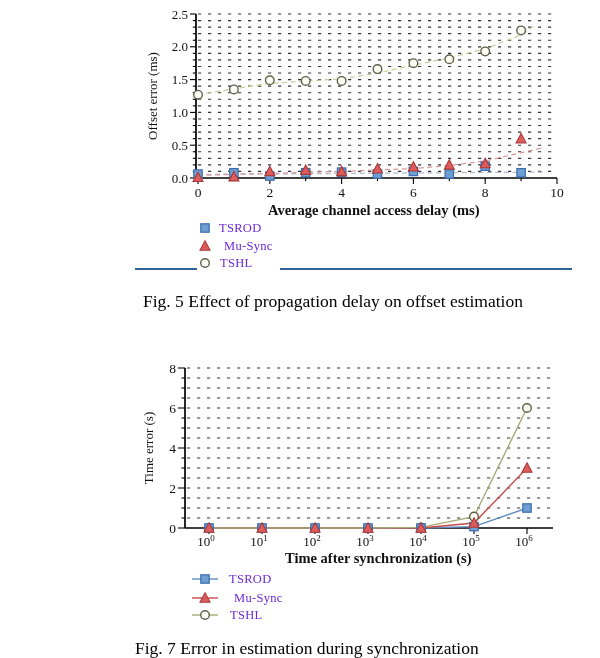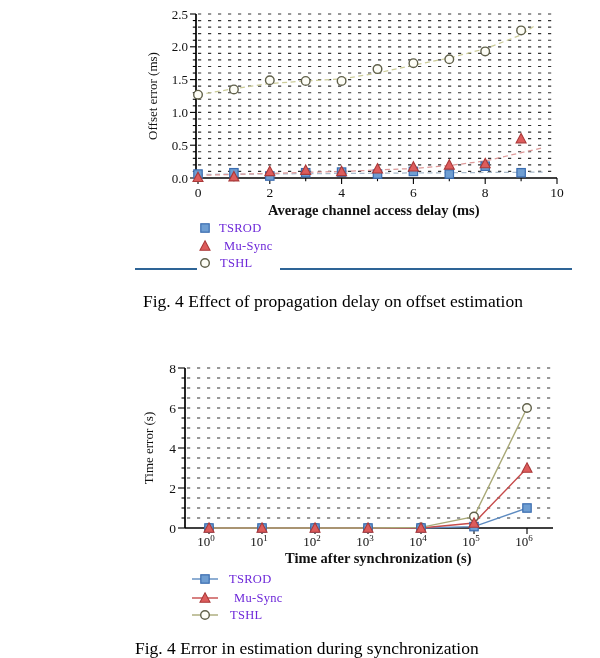--- a/index.html
+++ b/index.html
@@ -168,21 +168,21 @@
       <div class="legend-row" style="left: 197px; top: 255px; background: rgb(255, 255, 255); padding-right: 28px; z-index: 2;">
         <svg width="16" height="16">
           <g>
             <circle cx="8" cy="8" r="4.3" fill="#fdfdf6" stroke="#60604a" stroke-width="1.4"></circle>
           </g>
         </svg>
         <span class="lab" style="margin-left: 7px;">TSHL</span>
       </div>
     </div>
   <div class="rule" id="divider-rule" style="left: 135px; top: 268px; width: 437px; background: rgb(46, 100, 150);"></div>
-  <div class="caption" style="left:143px;top:291px;">Fig. 4 Effect of propagation delay on offset estimation</div>
+  <div class="caption" style="left:143px;top:291px;">Fig. 5 Effect of propagation delay on offset estimation</div>
 
   <svg id="fig6-svg" class="chart-svg" width="440" height="215">
       <g>
         <line x1="57" x2="423" y1="163" y2="163" stroke="#333333" stroke-width="1.15" stroke-dasharray="3.2 6.8"></line>
         <line x1="57" x2="423" y1="153" y2="153" stroke="#333333" stroke-width="1.15" stroke-dasharray="3.2 6.8"></line>
         <line x1="57" x2="423" y1="143" y2="143" stroke="#333333" stroke-width="1.15" stroke-dasharray="3.2 6.8"></line>
         <line x1="57" x2="423" y1="133" y2="133" stroke="#333333" stroke-width="1.15" stroke-dasharray="3.2 6.8"></line>
         <line x1="57" x2="423" y1="123" y2="123" stroke="#333333" stroke-width="1.15" stroke-dasharray="3.2 6.8"></line>
         <line x1="57" x2="423" y1="113" y2="113" stroke="#333333" stroke-width="1.15" stroke-dasharray="3.2 6.8"></line>
         <line x1="57" x2="423" y1="103" y2="103" stroke="#333333" stroke-width="1.15" stroke-dasharray="3.2 6.8"></line>
@@ -295,15 +295,15 @@
       <div class="legend-row" style="left: 192px; top: 607px;">
         <svg width="26" height="16">
           <line x1="0" y1="8" x2="26" y2="8" stroke="#a9a978" stroke-width="1.4"></line>
           <g>
             <circle cx="13" cy="8" r="4.3" fill="#fdfdf6" stroke="#60604a" stroke-width="1.4"></circle>
           </g>
         </svg>
         <span class="lab" style="margin-left: 12px;">TSHL</span>
       </div>
     </div>
-  <div class="caption" style="left:135px;top:638px;">Fig. 4 Error in estimation during synchronization</div>
+  <div class="caption" style="left:135px;top:638px;">Fig. 7 Error in estimation during synchronization</div>
 
 </div>
 
 </body></html>

